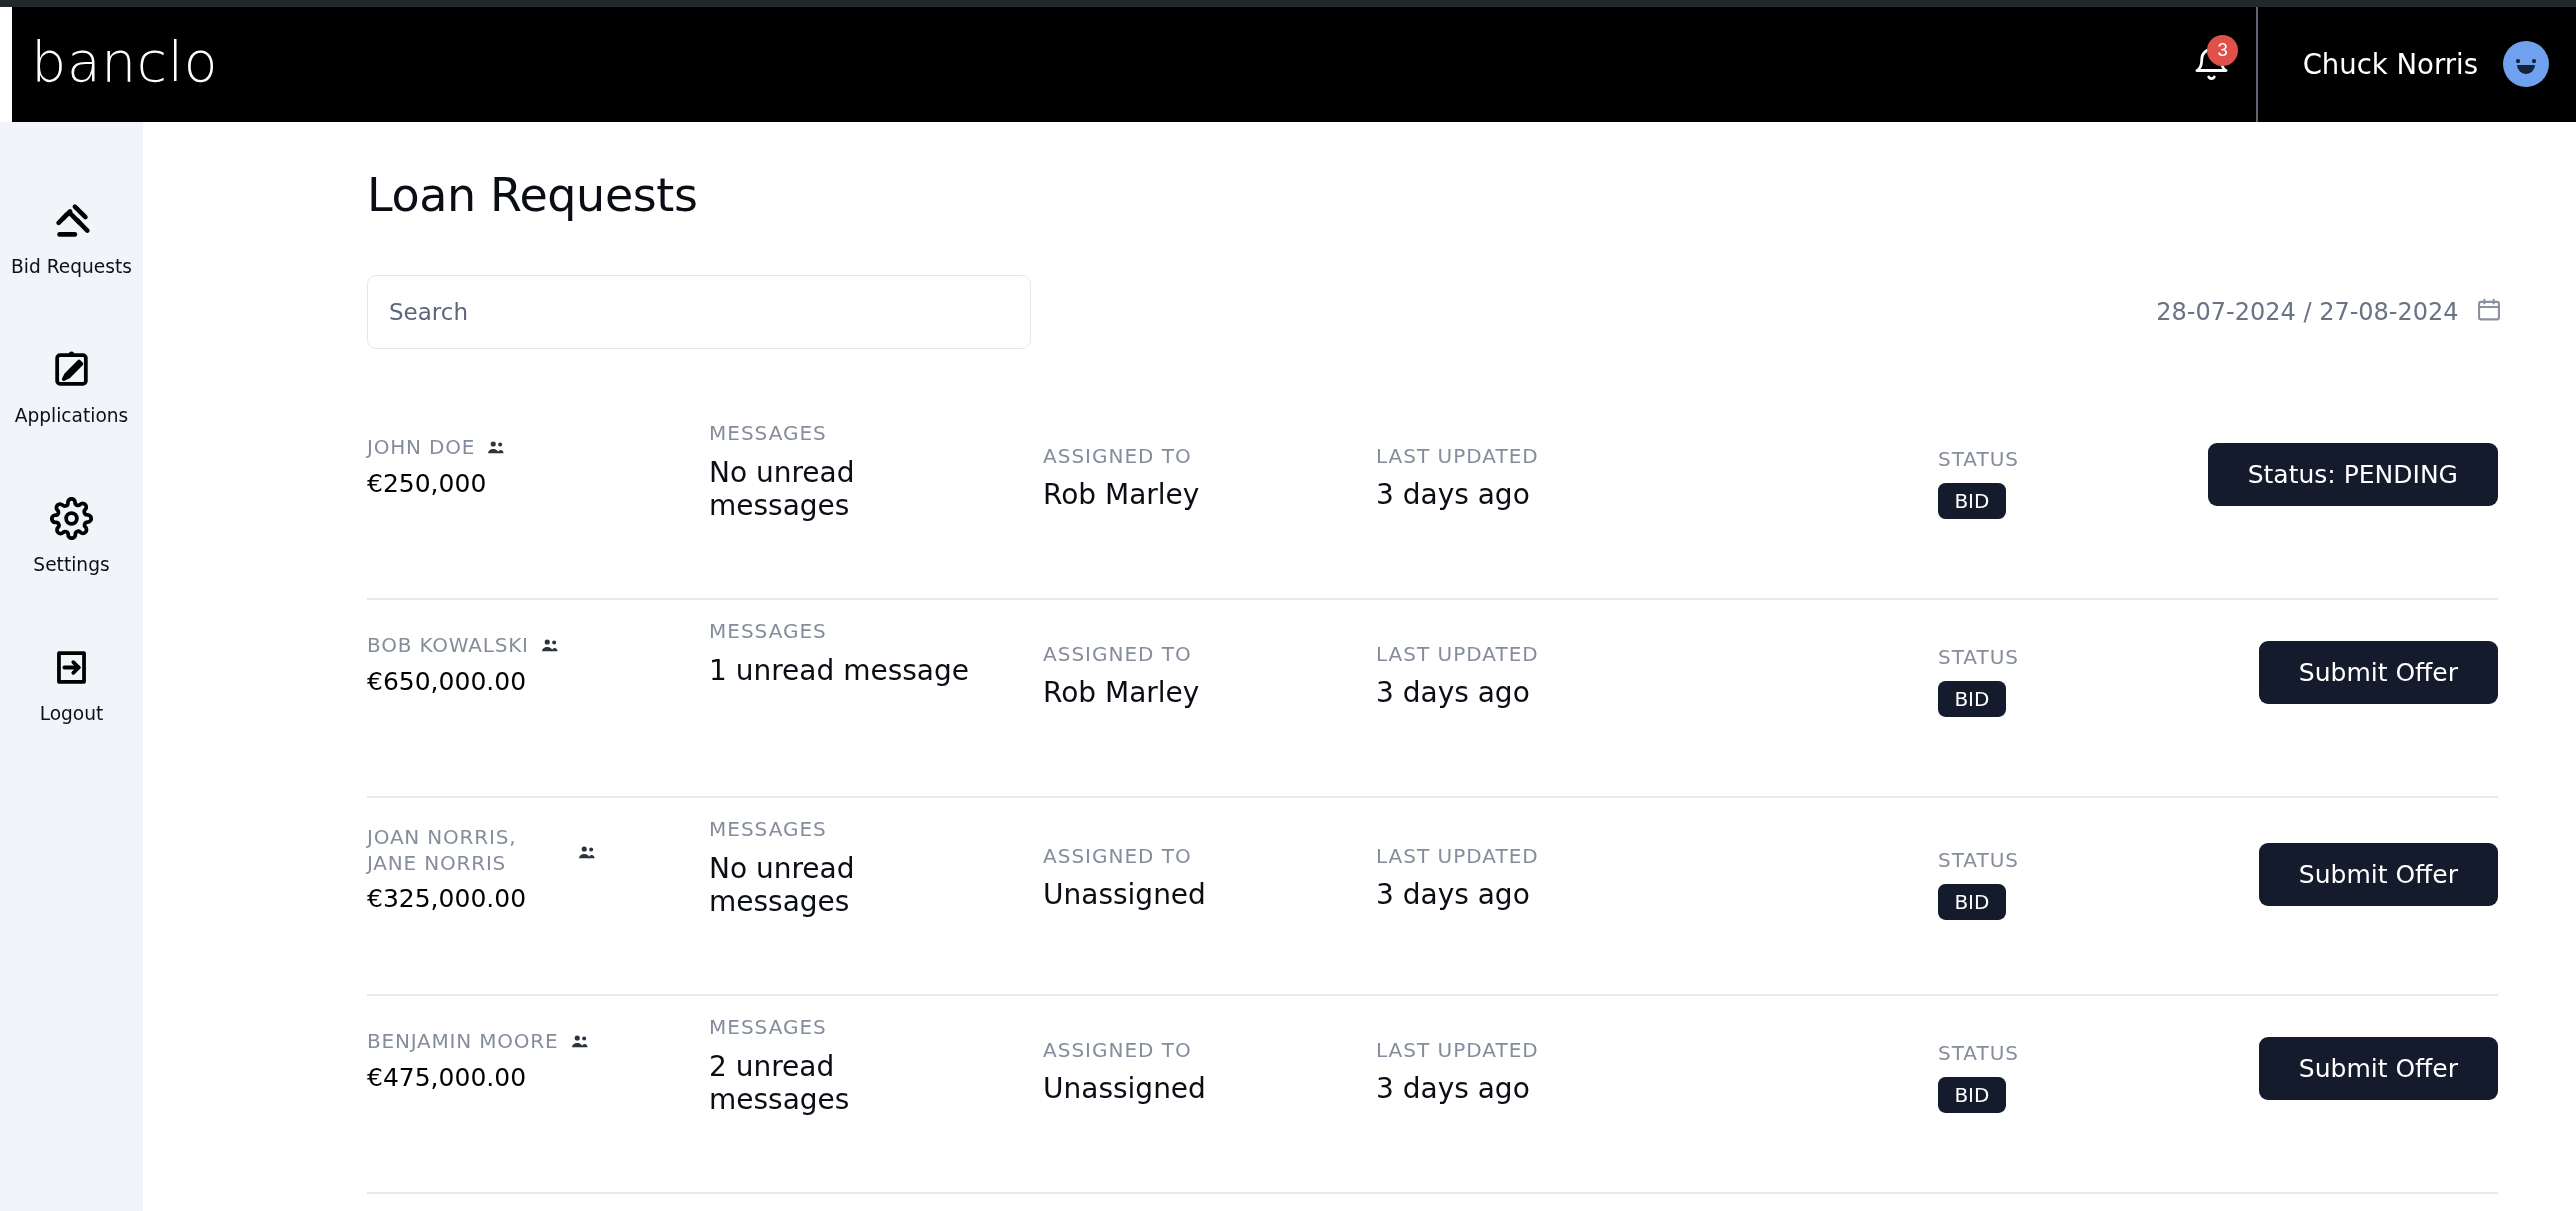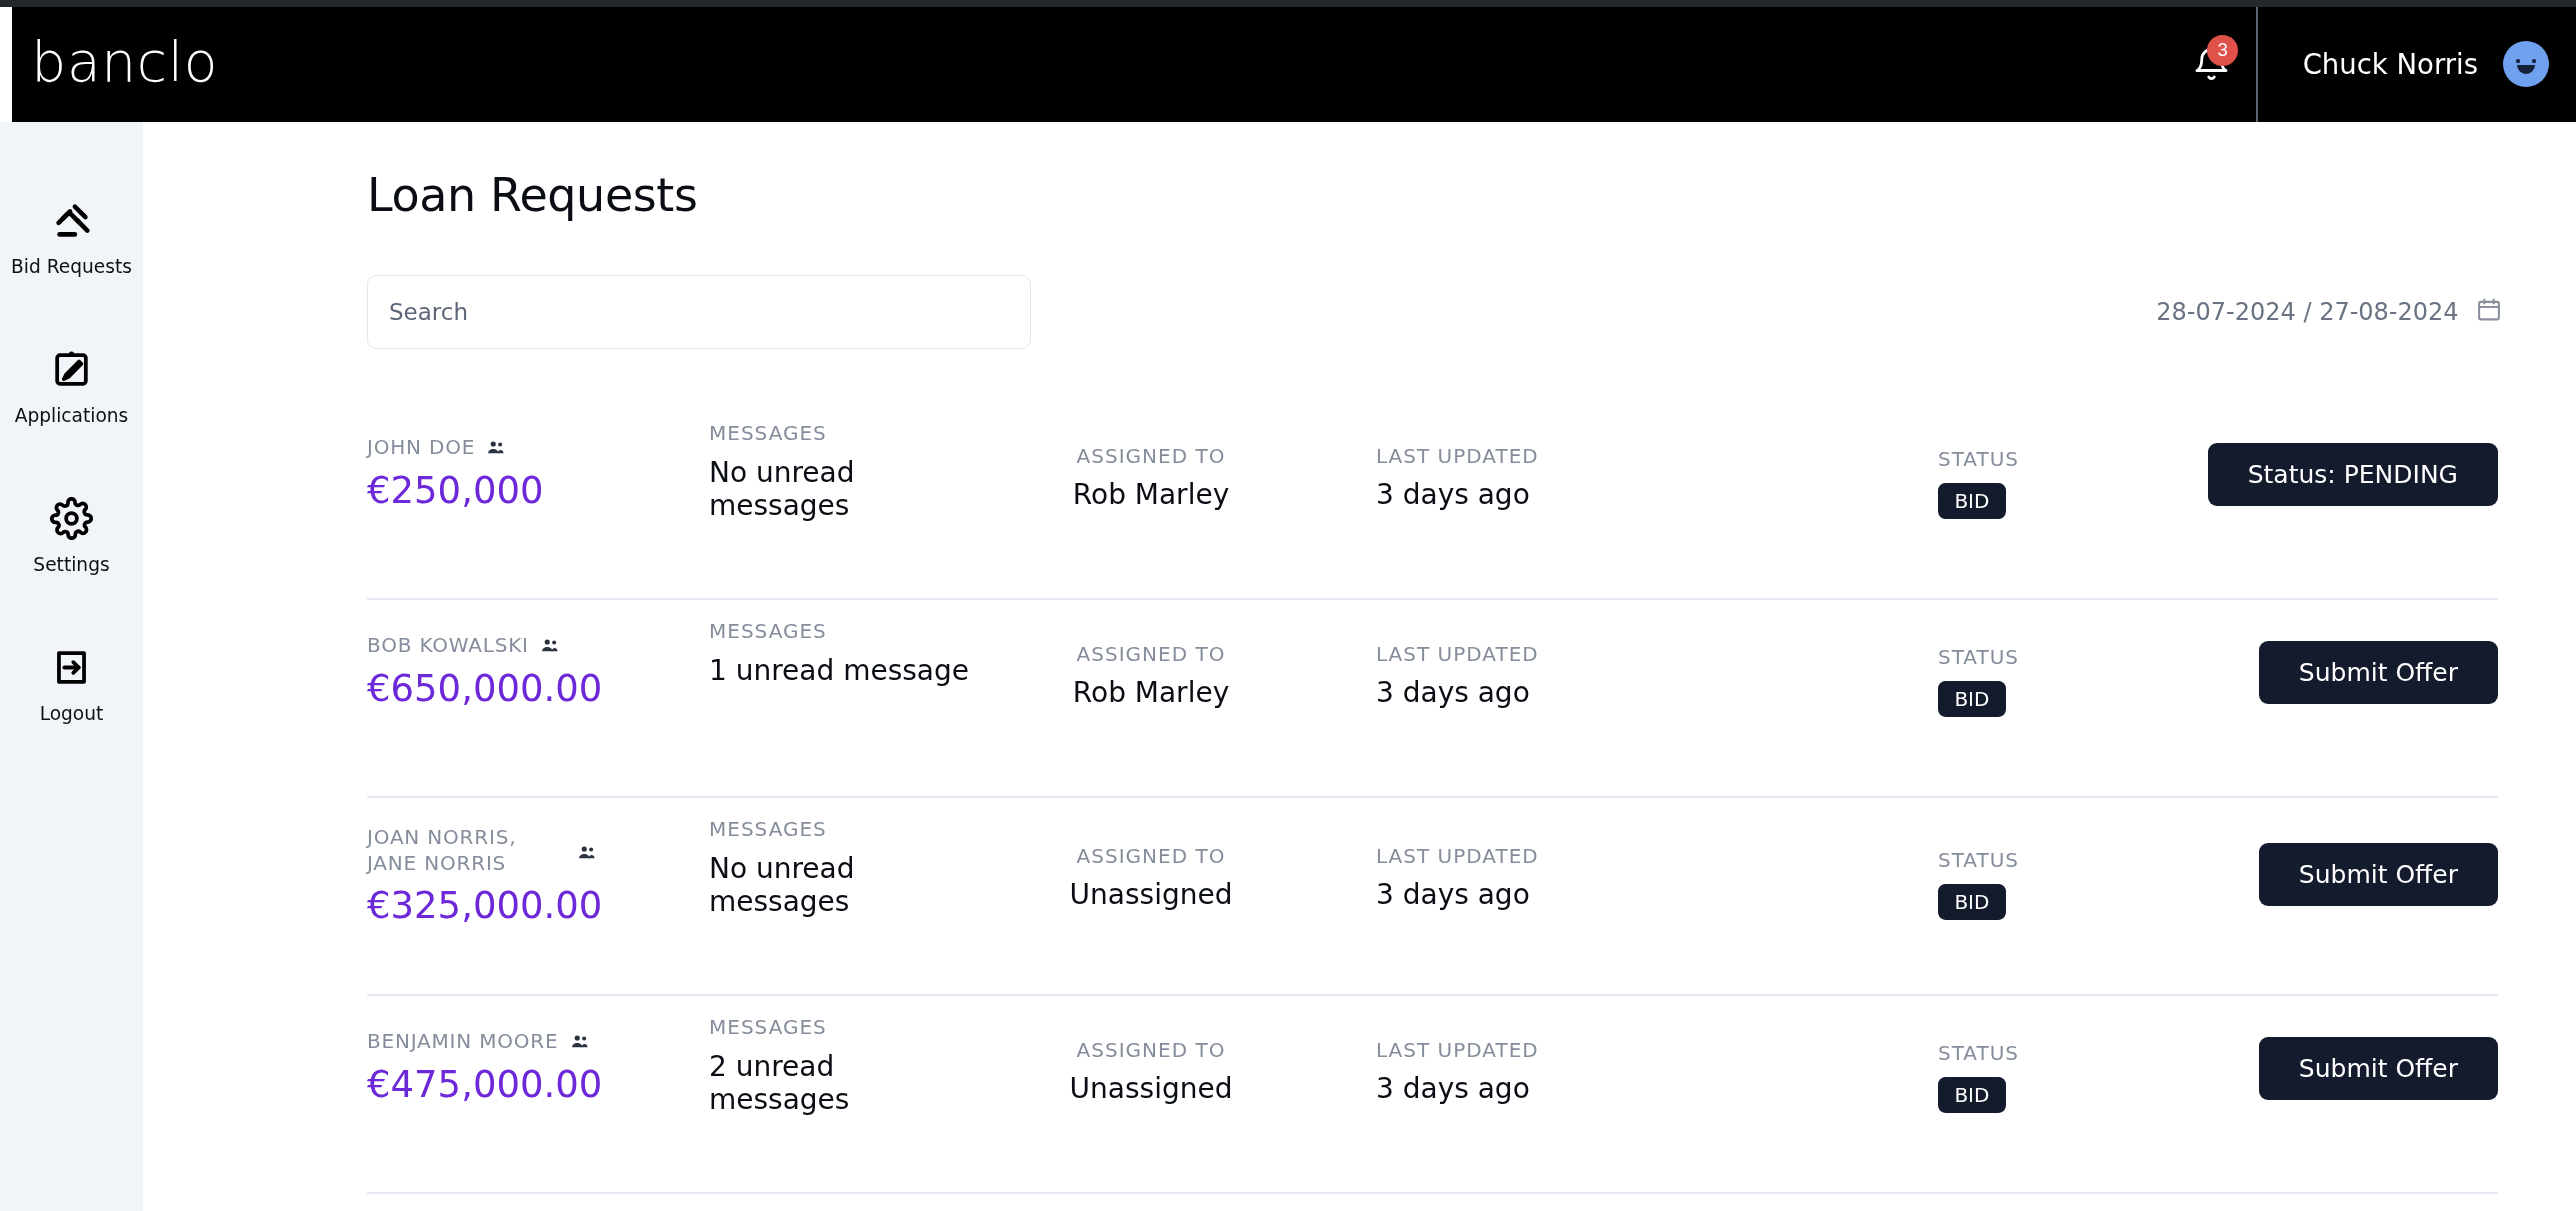--- a/index.html
+++ b/index.html
@@ -232,34 +232,34 @@
   }
   .c-borrower .names .nm {
     font-size: 20px;
     letter-spacing: 0.8px;
     color: #858d9c;
     font-family: "DejaVu Sans", sans-serif;
     text-transform: uppercase;
     line-height: 1.28;
   }
   .c-borrower .amount {
-    font-size: 37px;
-    color: #6d28d9;
+    font-size: 25px;
+    color: #000000;
     margin-top: 8.2px;
     font-family: "DejaVu Sans", sans-serif;
     white-space: nowrap;
   }
   .grp-ico { flex: 0 0 auto; margin-top: 3px; }
 
   
   .c-messages { left: 342px; top: 19.3px; width: 160px; }
   .c-messages .clabel { margin-bottom: 10.4px; }
 
   
-  .c-assigned { left: 676px; top: 42px; width: 216px; text-align: center; }
+  .c-assigned { left: 676px; top: 42px; width: 216px; }
   .c-assigned .clabel { margin-bottom: 10.4px; }
 
   
   .c-updated { left: 1009px; top: 42px; width: 216px; }
   .c-updated .clabel { margin-bottom: 10.4px; }
 
   
   .c-status { left: 1553px; top: 45px; width: 156px; text-align: left; }
   .c-status .clabel { margin-bottom: 12px; margin-left: 18px; }
   .badge {

